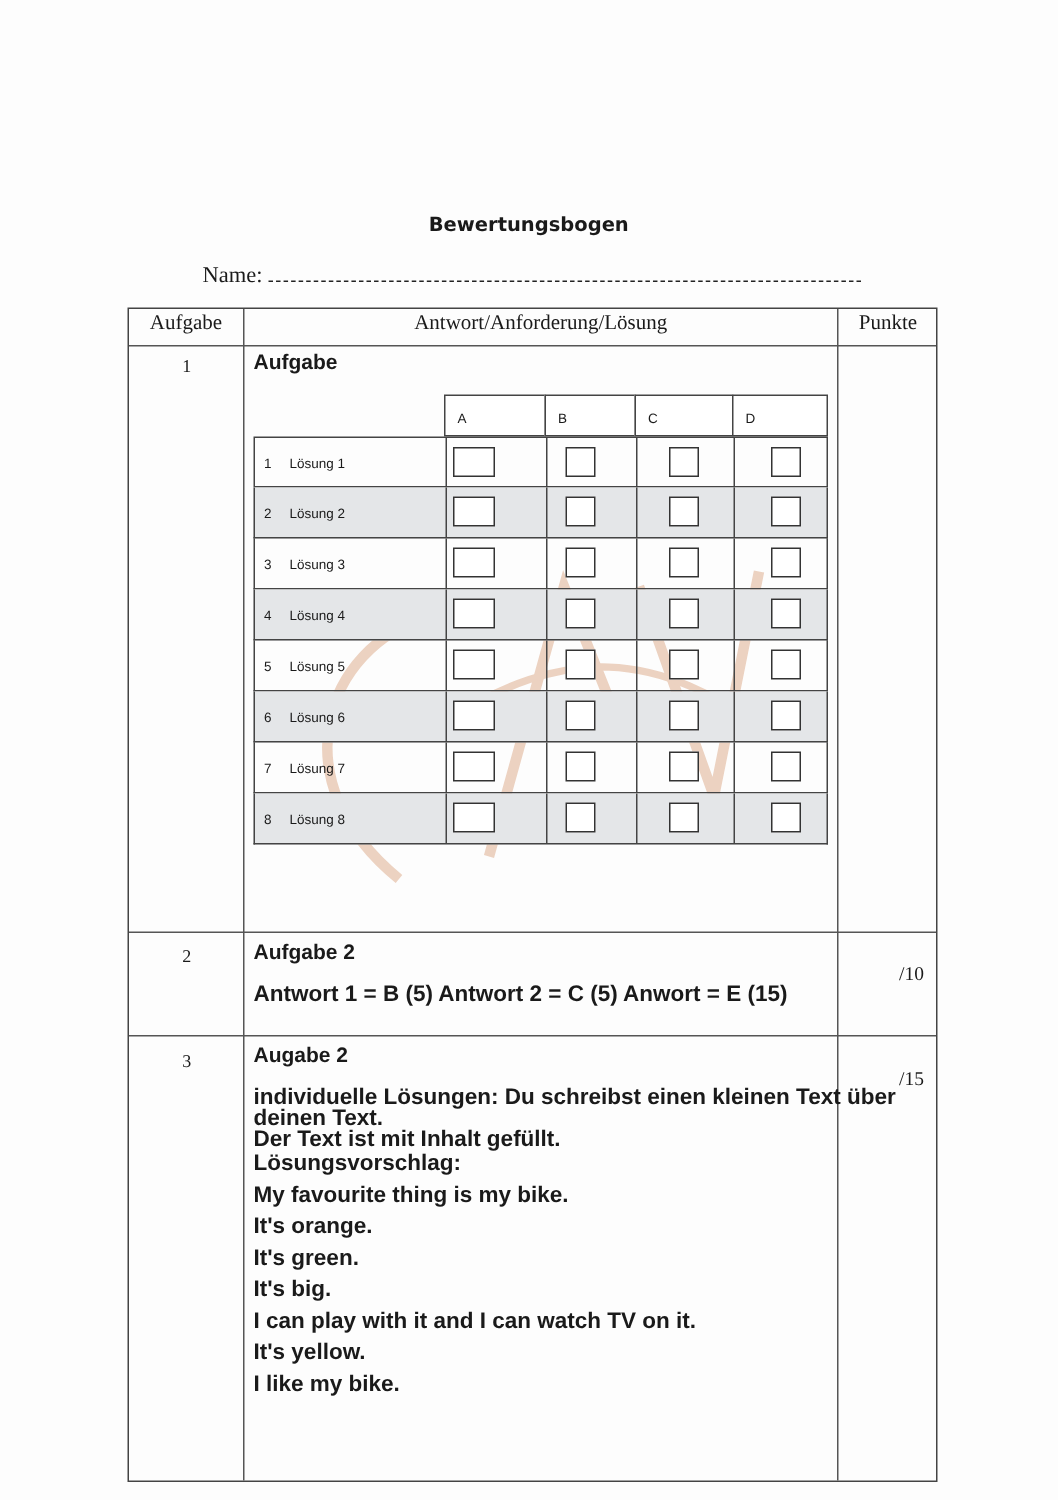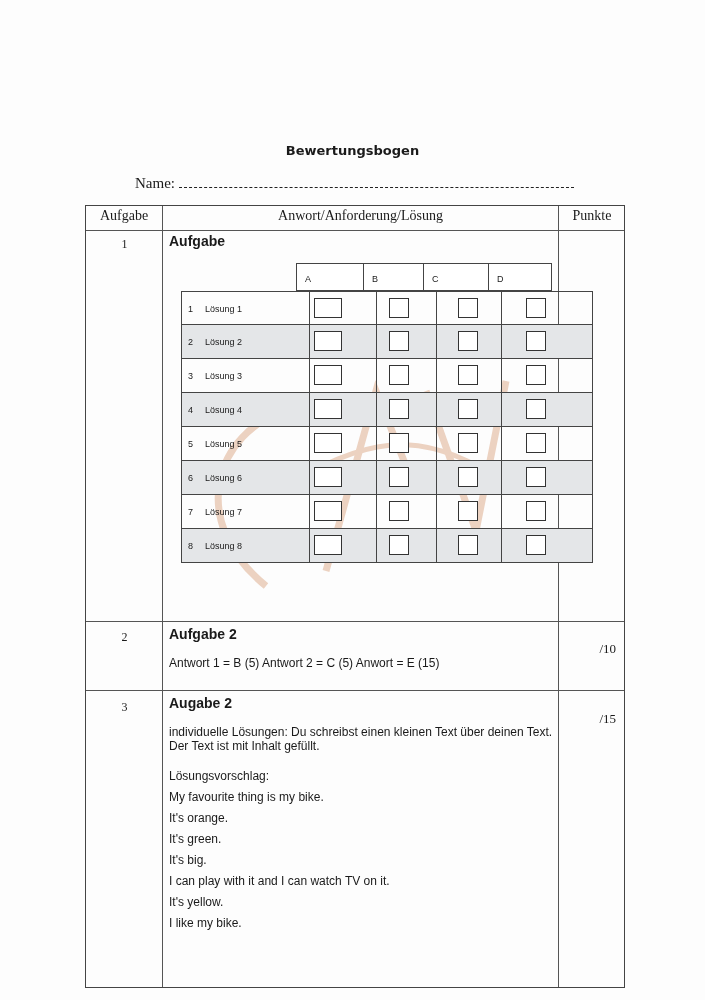--- a/index.html
+++ b/index.html
@@ -9,28 +9,28 @@
   .name-underline { display:inline-block; width:395px; border-bottom:1px dashed #222; height:12px; vertical-align:baseline; margin-left:4px; }
   .sheet { position:absolute; left:85px; top:205px; width:540px; height:783px; border:1.5px solid #444; box-sizing:border-box; }
   .vline { position:absolute; top:0; bottom:0; width:1px; background:#555; }
   .hline { position:absolute; left:0; right:0; height:1px; background:#555; }
   .hdr { position:absolute; top:2px; font-family:"Liberation Serif", serif; font-size:14px; text-align:center; }
   .num { position:absolute; font-family:"Liberation Serif", serif; font-size:12px; text-align:center; width:77px; left:0; }
   .task-title { position:absolute; left:83px; font-weight:bold; font-size:14px; }
   .points { position:absolute; right:8px; font-family:"Liberation Serif", serif; font-size:13px;margin-top:40px; }
   .grid { position:absolute; left:83px; top:57px; width:383px; }
   .grid .colhdr { position:absolute; top:0; height:28px; border:1px solid #444; box-sizing:border-box; font-size:9px; padding:10px 0 0 8px; background:#fff; }
-  .grid .row { position:absolute; left:12px; width:412px; height:34px; border:1px solid #444; border-top:none; box-sizing:border-box; }
+  .grid .row { position:absolute; left:0; width:383px; height:34px; border:1px solid #444; border-top:none; box-sizing:border-box; }
   .grid .row.shade { background:#e4e6e8; }
   .grid .row .lbl { position:absolute; left:6px; top:12px; font-size:9px; }
   .grid .row .lbl span { margin-right:12px; }
   .grid .cell { position:absolute; top:0; height:33px; border-left:1px solid #444; box-sizing:border-box; }
   .grid .box { position:absolute; top:6px; width:20px; height:20px; border:1.5px solid #333; background:#fff; box-sizing:border-box; }
   .grid .box.wide { width:28px; }
-  .text { position:absolute; left:83px; font-size:12px; line-height:14px; }
+  .text { position:absolute; left:83px; font-size:15px; line-height:14px;font-weight:bold; }
   .watermark { position:absolute; left:175px; top:370px; width:360px; height:230px; pointer-events:none; }
 </style>
 </head>
 <body>
 
 <div class="title">Bewertungsbogen</div>
 
 <div class="name-line">
   <span>Name:</span><span class="name-underline"></span>
 </div>
@@ -38,21 +38,21 @@
 <div class="sheet">
 
   <div class="vline" style="left:76px;"></div>
   <div class="vline" style="left:472px;"></div>
 
   <div class="hline" style="top:24px;"></div>
   <div class="hline" style="top:415px;"></div>
   <div class="hline" style="top:484px;"></div>
 
   <div class="hdr" style="left:0; width:76px;">Aufgabe</div>
-  <div class="hdr" style="left:77px; width:395px;">Anwort/Anforderung/Lösung</div>
+  <div class="hdr" style="left:77px; width:395px;">Antwort/Anforderung/Lösung</div>
   <div class="hdr" style="left:473px; width:66px;">Punkte</div>
 
   <div class="num" style="top:31px;">1</div>
   <div class="task-title" style="top:27px;">Aufgabe</div>
 
   <svg class="watermark" viewBox="0 0 360 230" style="left:90px; top:165px;">
     <path d="M110 40 C 40 60, 10 150, 90 215" stroke="#ecd2c1" stroke-width="7" fill="none"></path>
     <path d="M150 200 L 200 20 L 240 120" stroke="#ecd2c1" stroke-width="7" fill="none"></path>
     <path d="M250 20 L 300 160 L 330 10" stroke="#ecd2c1" stroke-width="7" fill="none"></path>
     <path d="M120 110 C 200 60, 260 60, 340 120" stroke="#ecd2c1" stroke-width="5" fill="none"></path>

